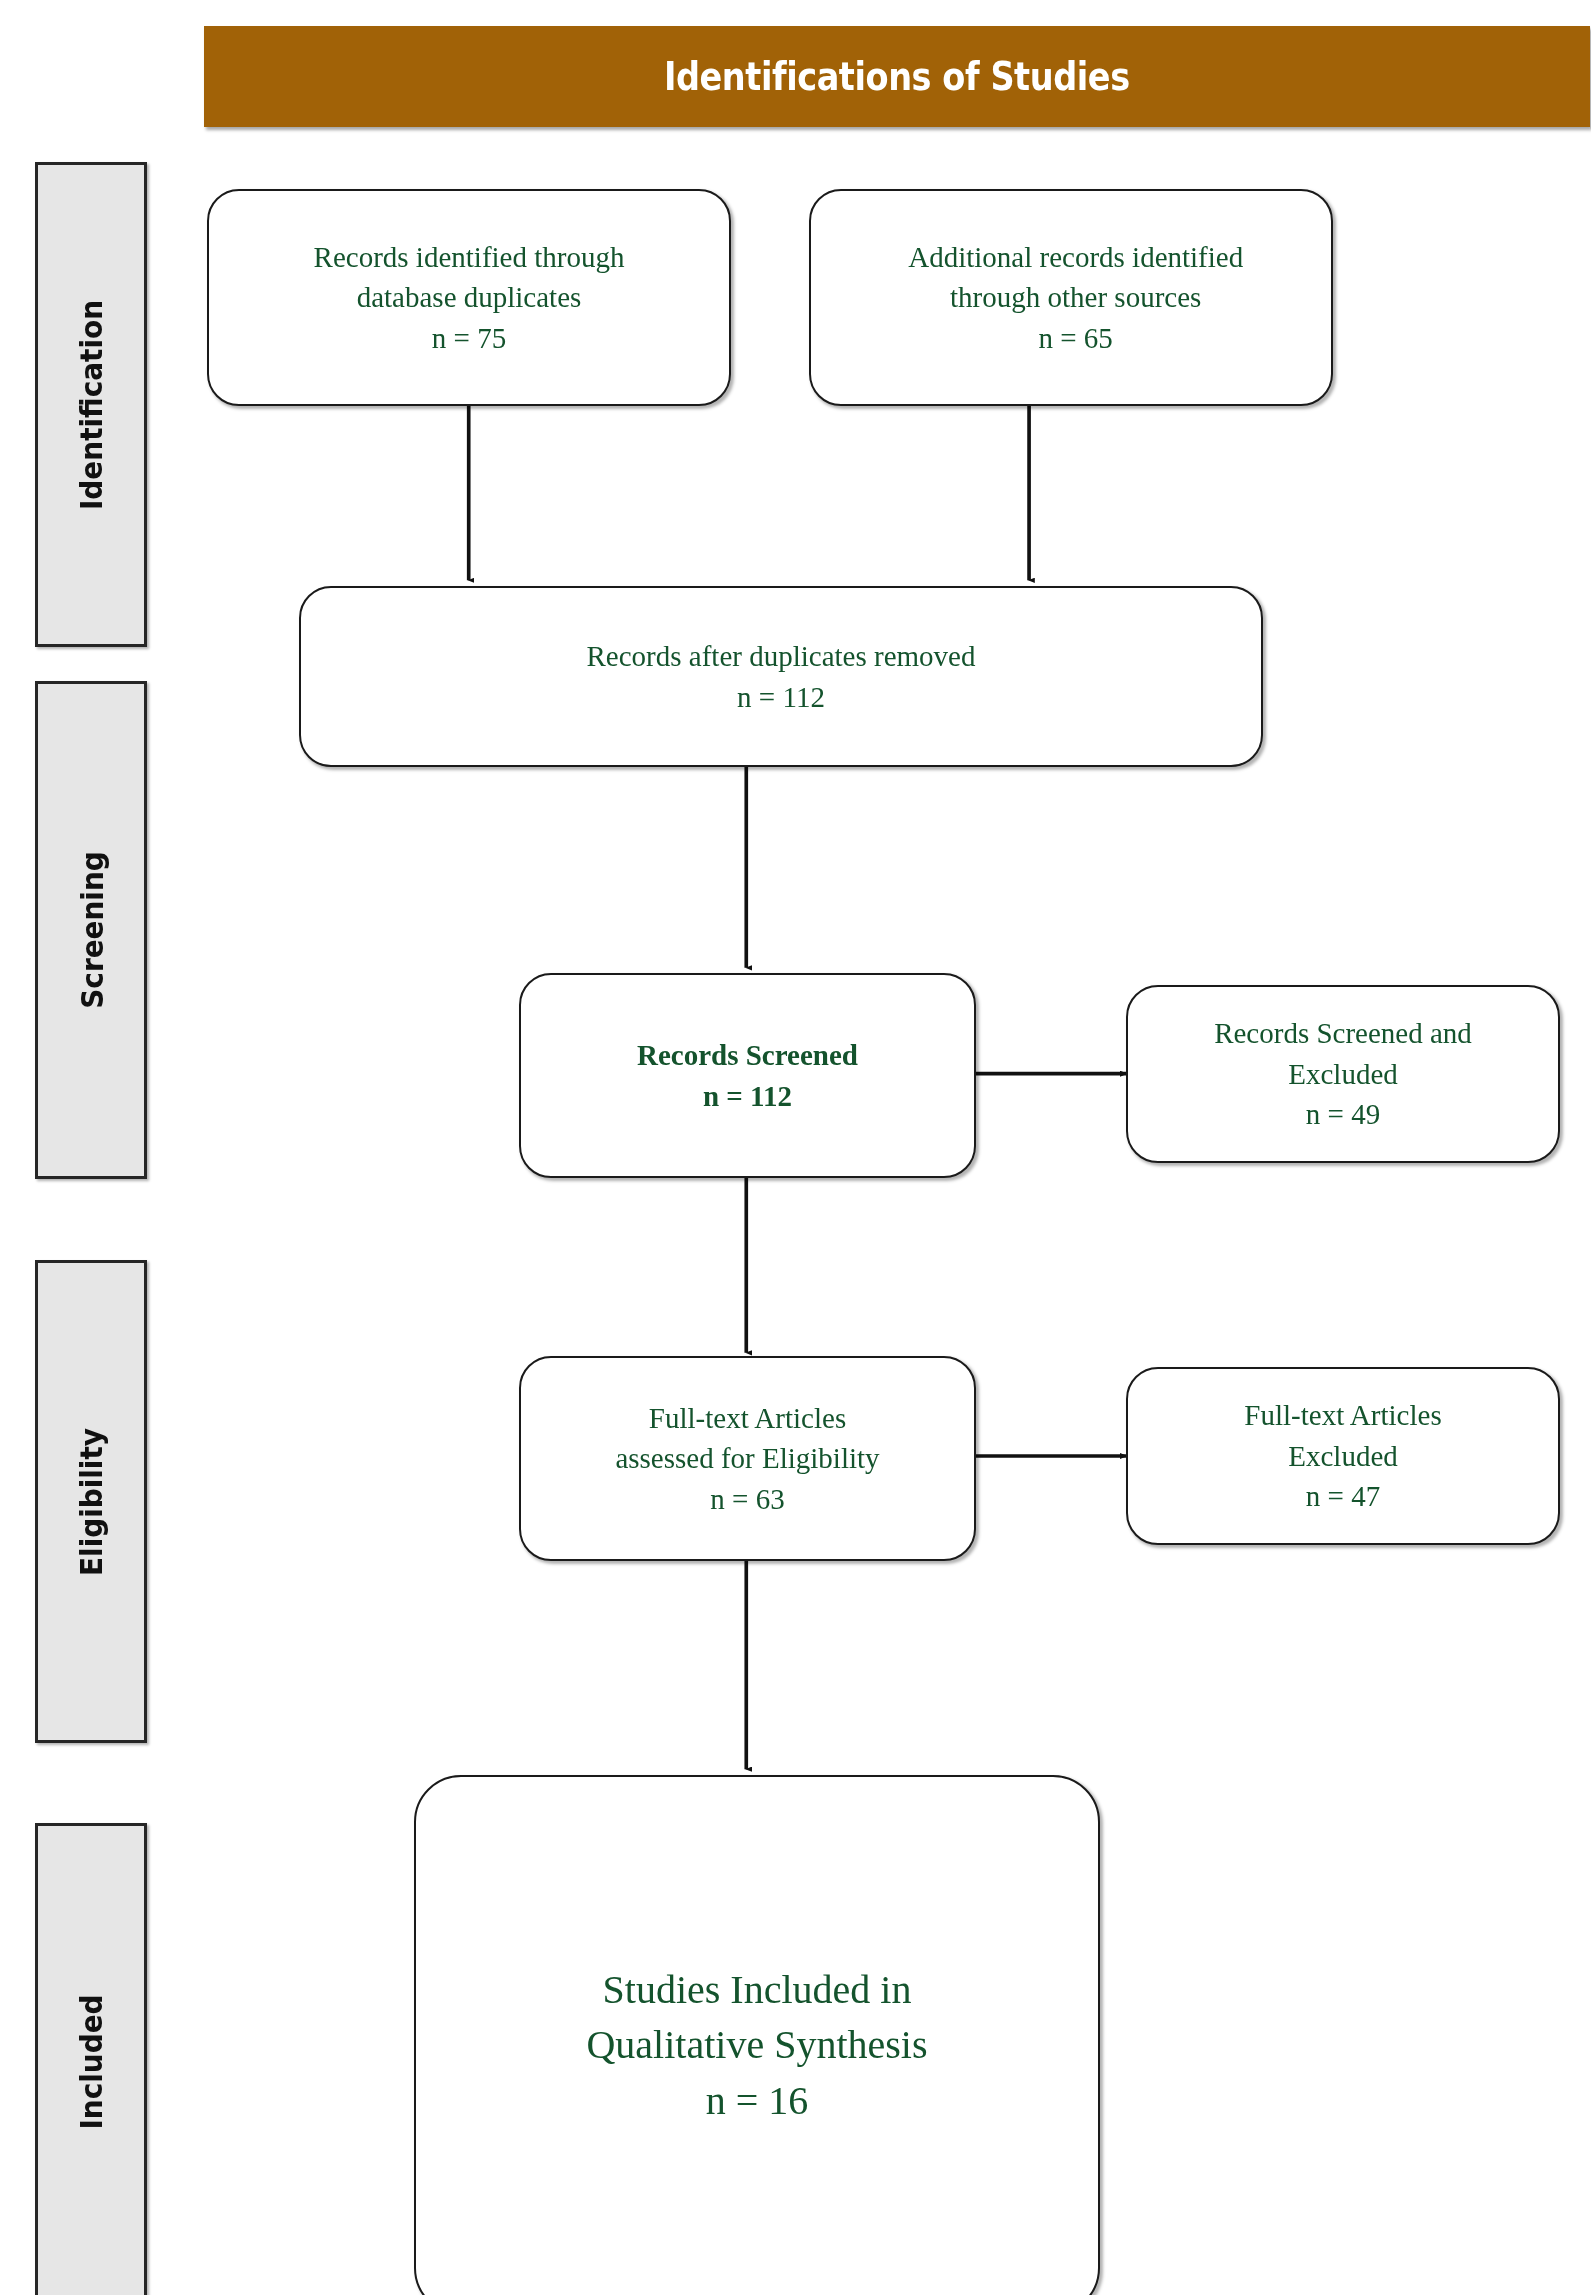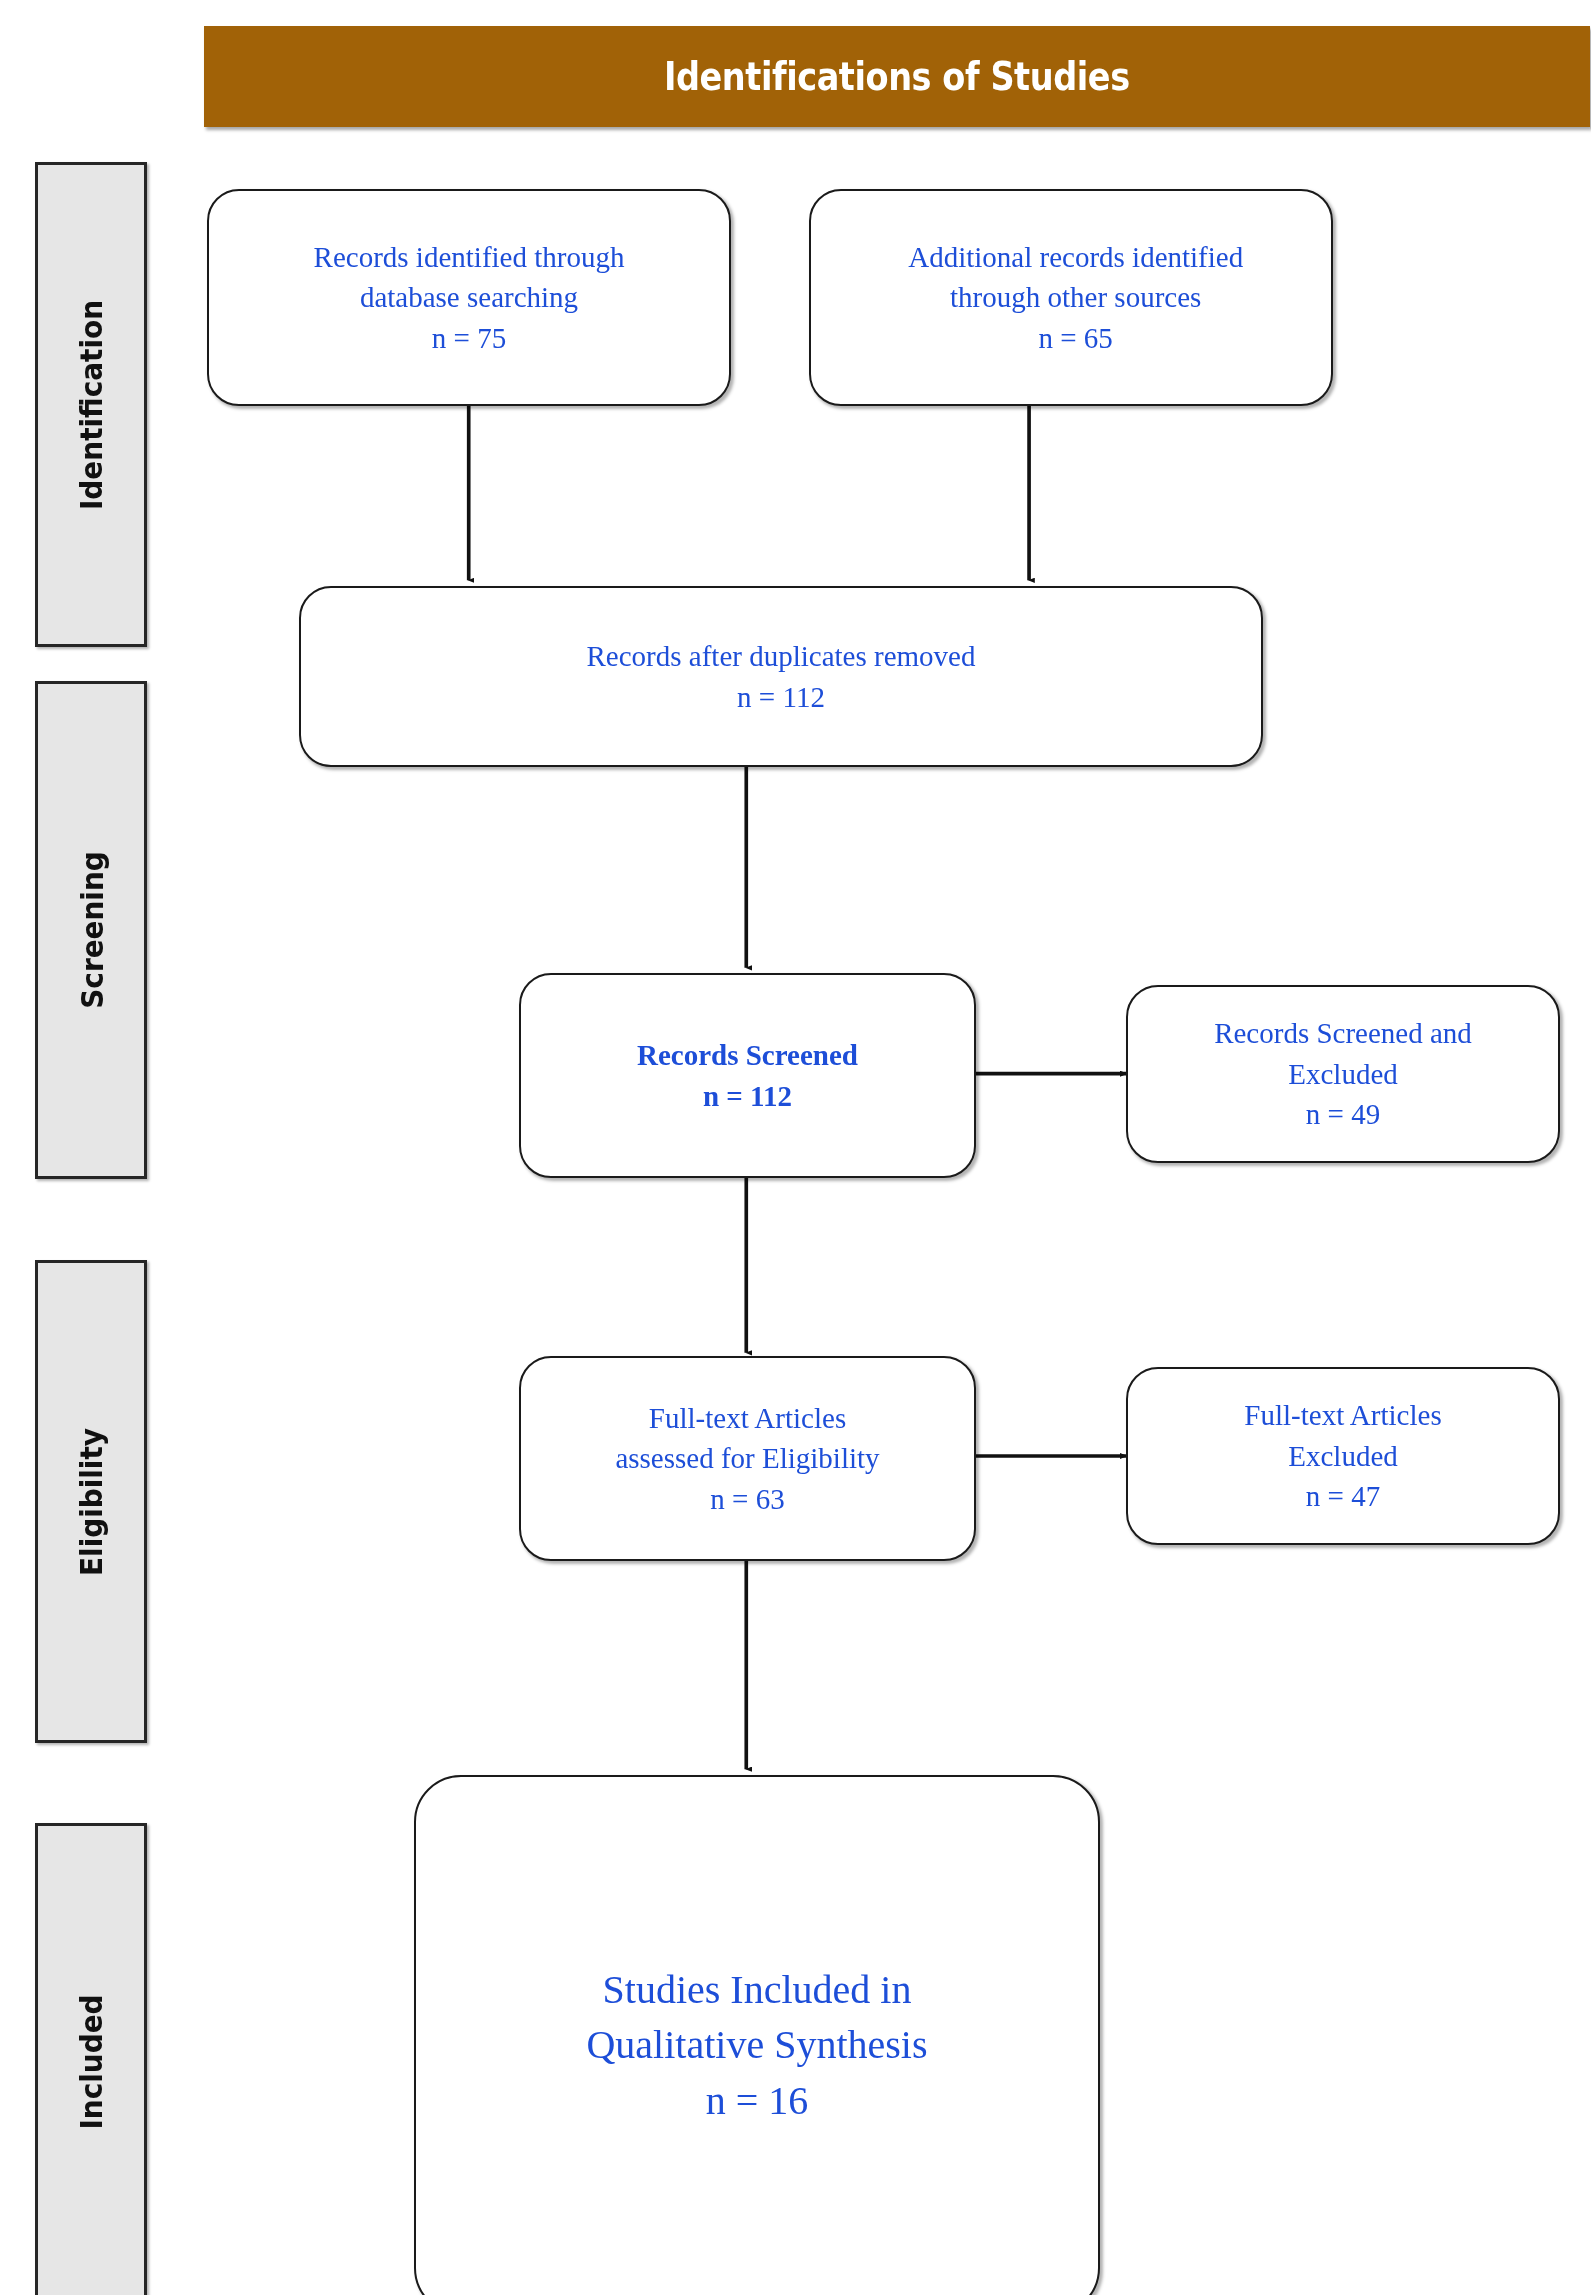--- a/index.html
+++ b/index.html
@@ -62,21 +62,21 @@
     border-radius:32px;
     box-sizing:border-box;
     display:flex; flex-direction:column;
     align-items:center; justify-content:center;
     box-shadow:2.1px 2.6px 3.1px rgba(0,0,0,0.30);
     padding:5.2px 13.6px;
   }
   .flow-box .line{
     font-family:"Liberation Serif", serif;
     font-size:29px;
-    color:#1d4ed8;
+    color:#14532d;
     line-height:1.40;
     text-align:center;
     white-space:nowrap;
   }
   .flow-box.big .line{ font-size:40px; line-height:1.38; }
 
   
   #connectors{
     position:absolute; left:0; top:0;
     width:1591px; height:2295px;
@@ -125,21 +125,21 @@
   </div>
   <div class="stage-band" style="top:1260px;height:477px;">
     <span class="stage-text">Eligibility</span>
   </div>
   <div class="stage-band" style="top:1823px;height:471px;">
     <span class="stage-text">Included</span>
   </div>
 
   <div class="flow-box" style="left:207px;top:189px;width:524px;height:217px;">
     <span class="line">Records identified through</span>
-    <span class="line">database searching</span>
+    <span class="line">database duplicates</span>
     <span class="line">n = 75</span>
   </div>
 
   <div class="flow-box" style="left:809px;top:189px;width:524px;height:217px;padding-left:23px;">
     <span class="line">Additional records identified</span>
     <span class="line">through other sources</span>
     <span class="line">n = 65</span>
   </div>
 
   <div class="flow-box" style="left:299px;top:586px;width:964px;height:181px;align-items:center;">

